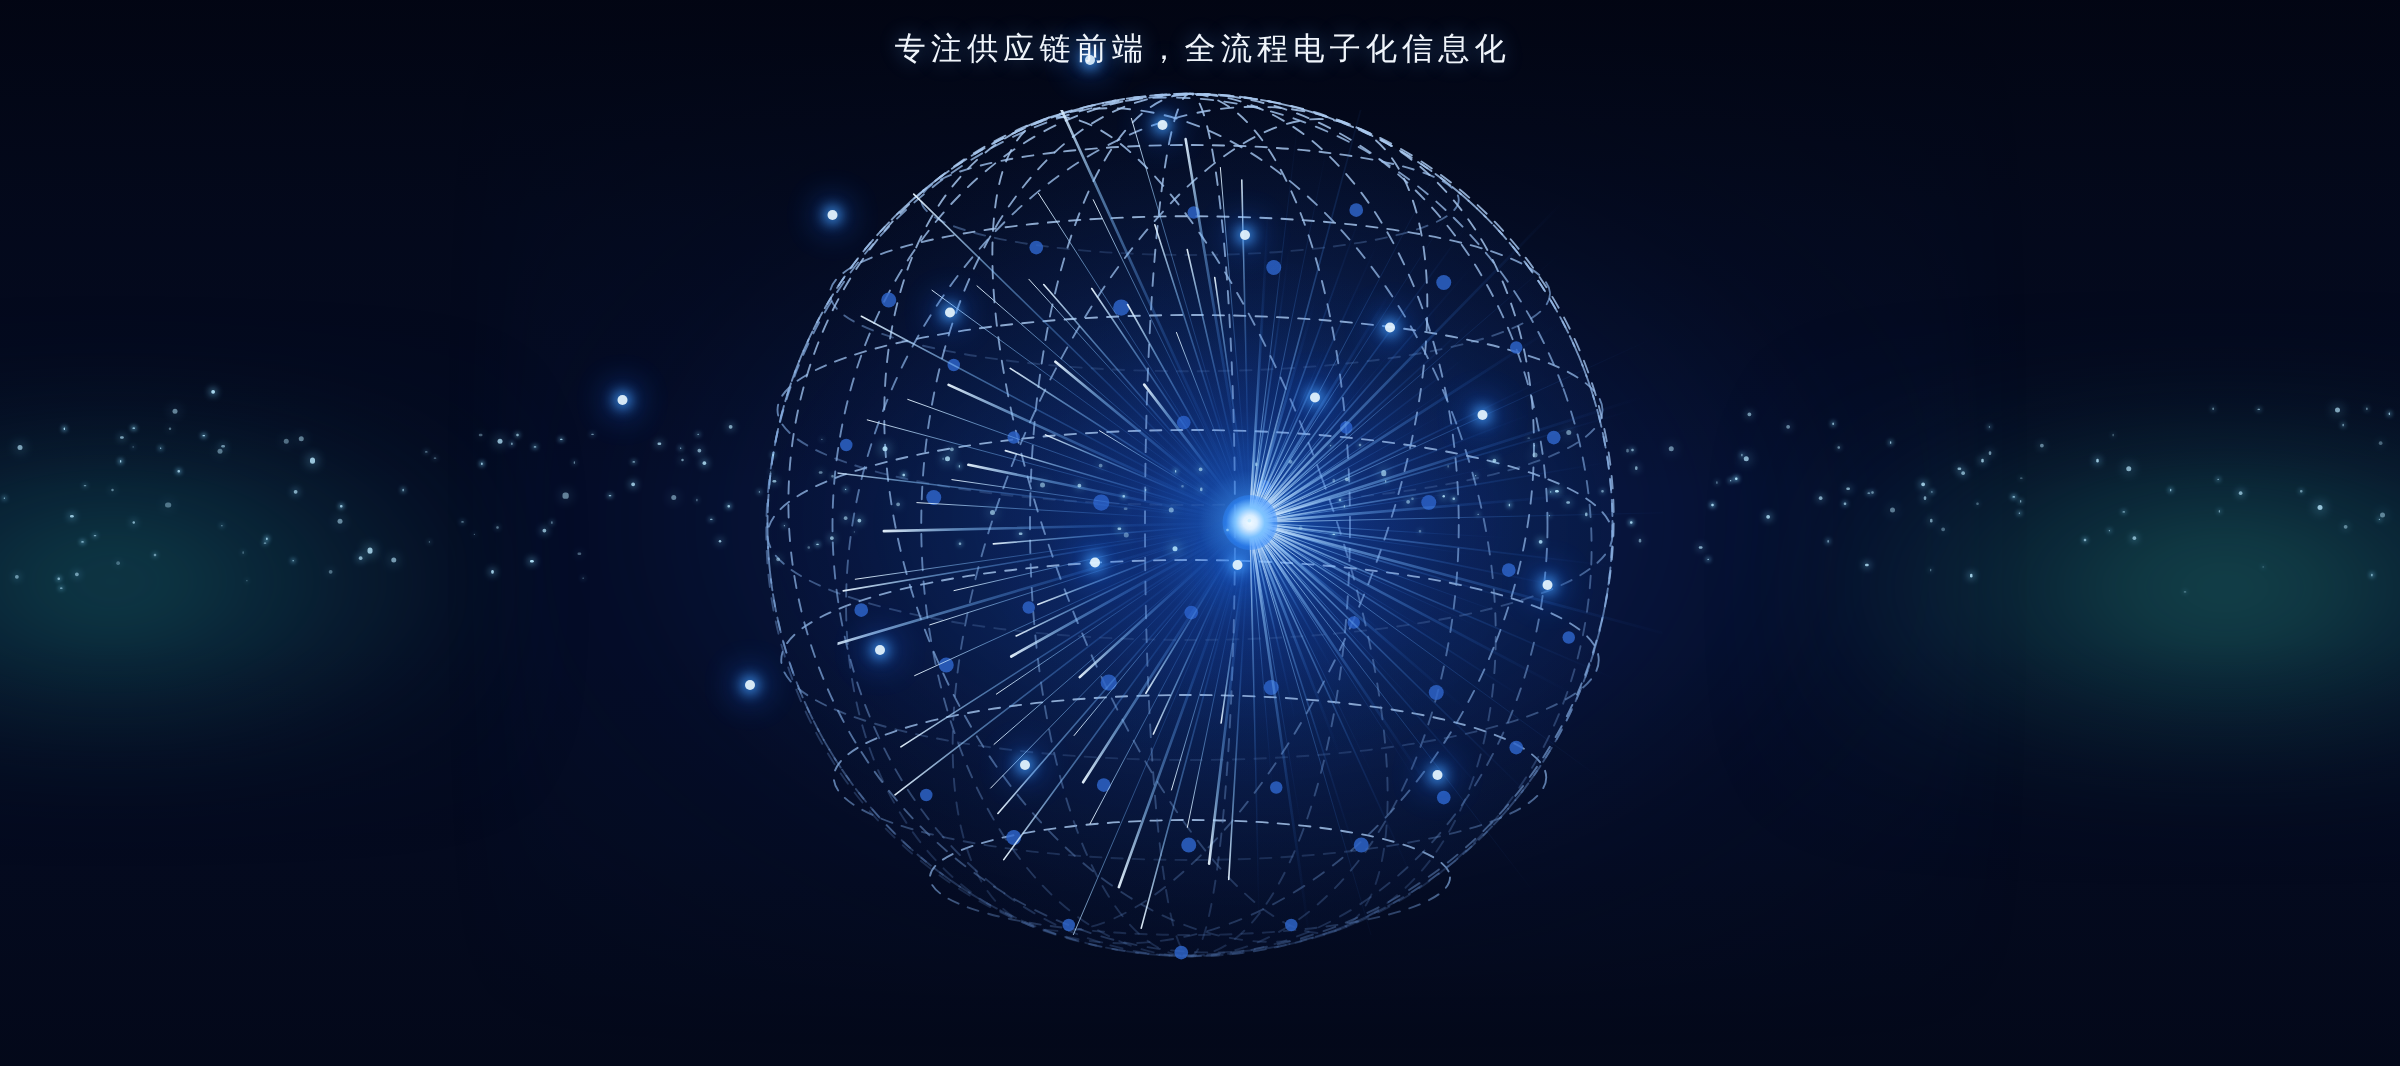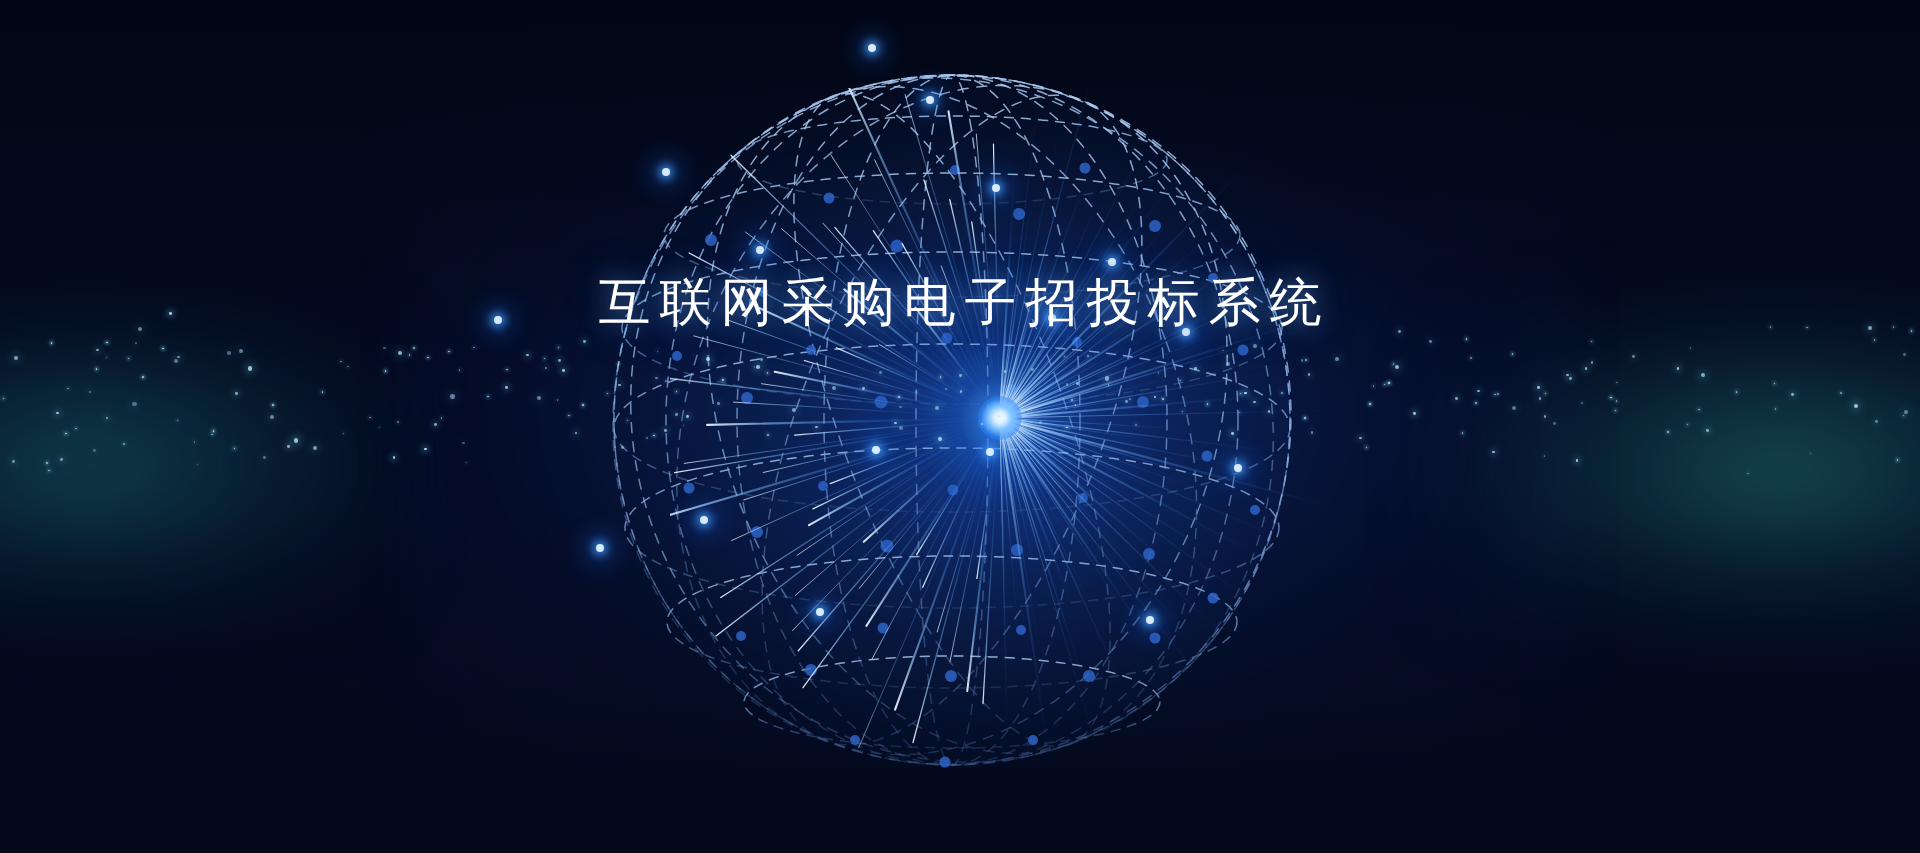--- a/index.html
+++ b/index.html
@@ -616,16 +616,16 @@
       <span class="pt" style="left:1146px;top:616px;width:8px;height:8px;background:#dff2ff;opacity:0.96;box-shadow:0 0 10px 3px rgba(70,160,255,0.95),0 0 26px 9px rgba(30,100,230,0.48);"></span>
       <span class="pt" style="left:1048px;top:314px;width:8px;height:8px;background:#dff2ff;opacity:0.96;box-shadow:0 0 10px 3px rgba(70,160,255,0.95),0 0 26px 9px rgba(30,100,230,0.48);"></span>
       <span class="pt" style="left:816px;top:608px;width:8px;height:8px;background:#dff2ff;opacity:0.96;box-shadow:0 0 10px 3px rgba(70,160,255,0.95),0 0 26px 9px rgba(30,100,230,0.48);"></span>
       <span class="pt" style="left:700px;top:516px;width:8px;height:8px;background:#dff2ff;opacity:0.96;box-shadow:0 0 10px 3px rgba(70,160,255,0.95),0 0 26px 9px rgba(30,100,230,0.48);"></span>
       <span class="pt" style="left:1234px;top:464px;width:8px;height:8px;background:#dff2ff;opacity:0.96;box-shadow:0 0 10px 3px rgba(70,160,255,0.95),0 0 26px 9px rgba(30,100,230,0.48);"></span>
       <span class="pt" style="left:756px;top:246px;width:8px;height:8px;background:#dff2ff;opacity:0.96;box-shadow:0 0 10px 3px rgba(70,160,255,0.95),0 0 26px 9px rgba(30,100,230,0.48);"></span>
       <span class="pt" style="left:926px;top:96px;width:8px;height:8px;background:#dff2ff;opacity:0.96;box-shadow:0 0 10px 3px rgba(70,160,255,0.95),0 0 26px 9px rgba(30,100,230,0.48);"></span>
     </div>
 
   <div class="content">
-    <h1 class="title">互联网采购电子招投标系统</h1>
+    <p class="tagline">专注供应链前端，全流程电子化信息化</p>
   </div>
 
 </div>
 
 </body></html>

